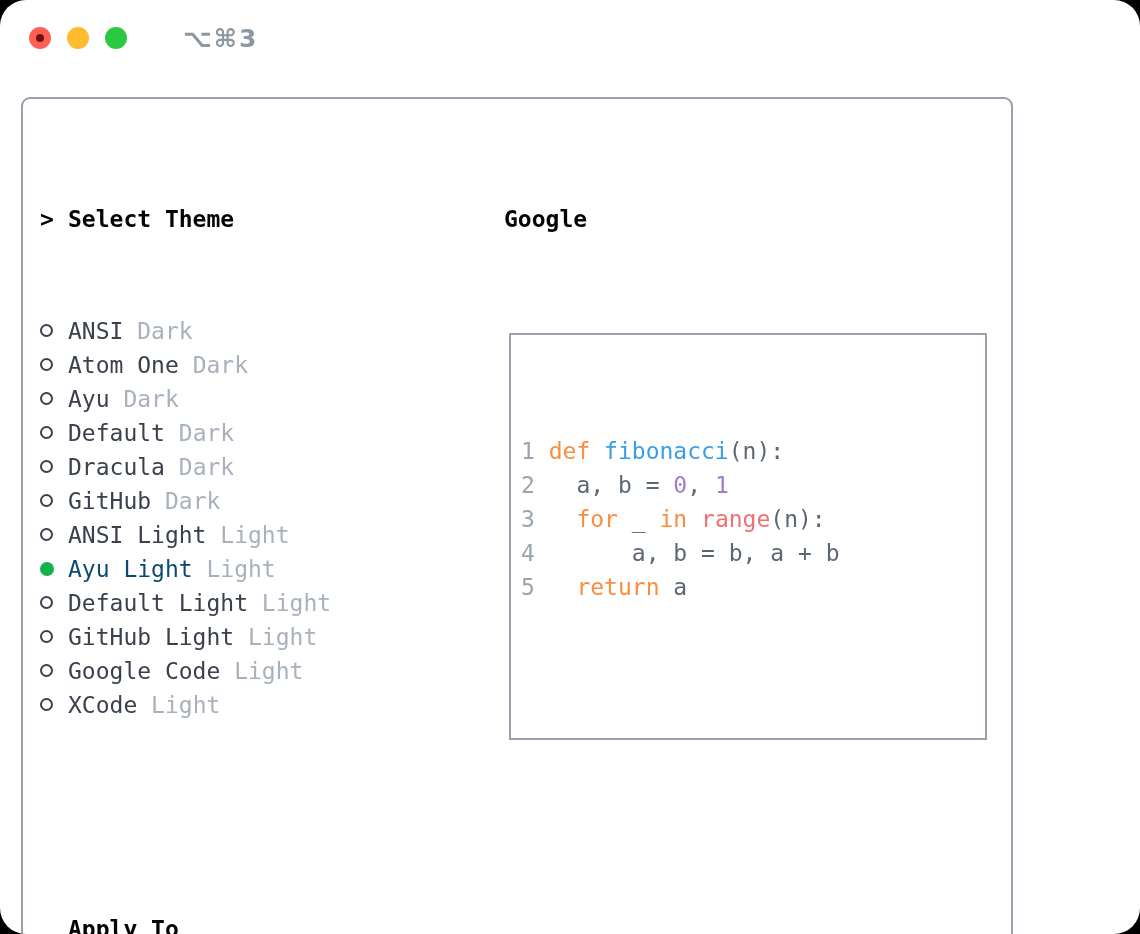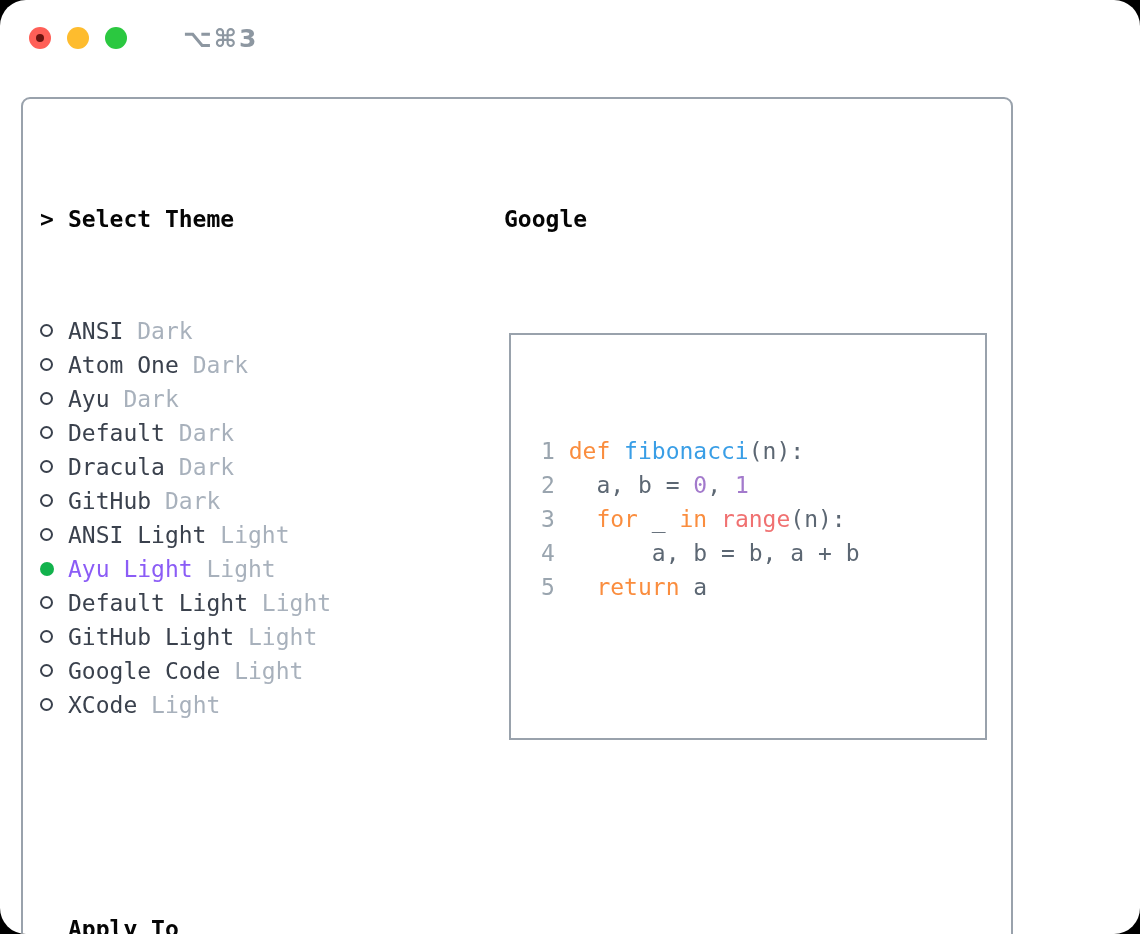--- a/index.html
+++ b/index.html
@@ -44,29 +44,29 @@
   .header-text { font-weight: bold; color: #050505; }
   .prompt { font-weight: bold; color: #050505; }
 
   .radio {
     display: inline-block; width: 13px; height: 13px; box-sizing: border-box;
     border: 2px solid #3a414d; border-radius: 50%;
     vertical-align: middle; position: relative; top: -2px;
   }
   .radio.filled { border: none; width: 14px; height: 14px; background: #12b24c; }
 
-  .theme-name.selected { color: #8b5cf6; }
+  .theme-name.selected { color: #0c4a6e; }
   .variant { color: #a8b1bc; text-align: center; }
 
   
   .preview-panel {
     margin-left: 5px; margin-top: 19px;
     width: 478px; height: 407px; box-sizing: border-box;
     border: 2px solid #99a2ac;
-    padding: 47px 0 0 30px; overflow: hidden;
+    padding: 47px 0 0 10px; overflow: hidden;
   }
   .cline { height: 34px; line-height: 34px; white-space: pre; }
   .lnum { color: #9aa5af; }
   .spacer { height: 34px; }
 </style>
 </head>
 <body>
 
 <div class="window">
 

